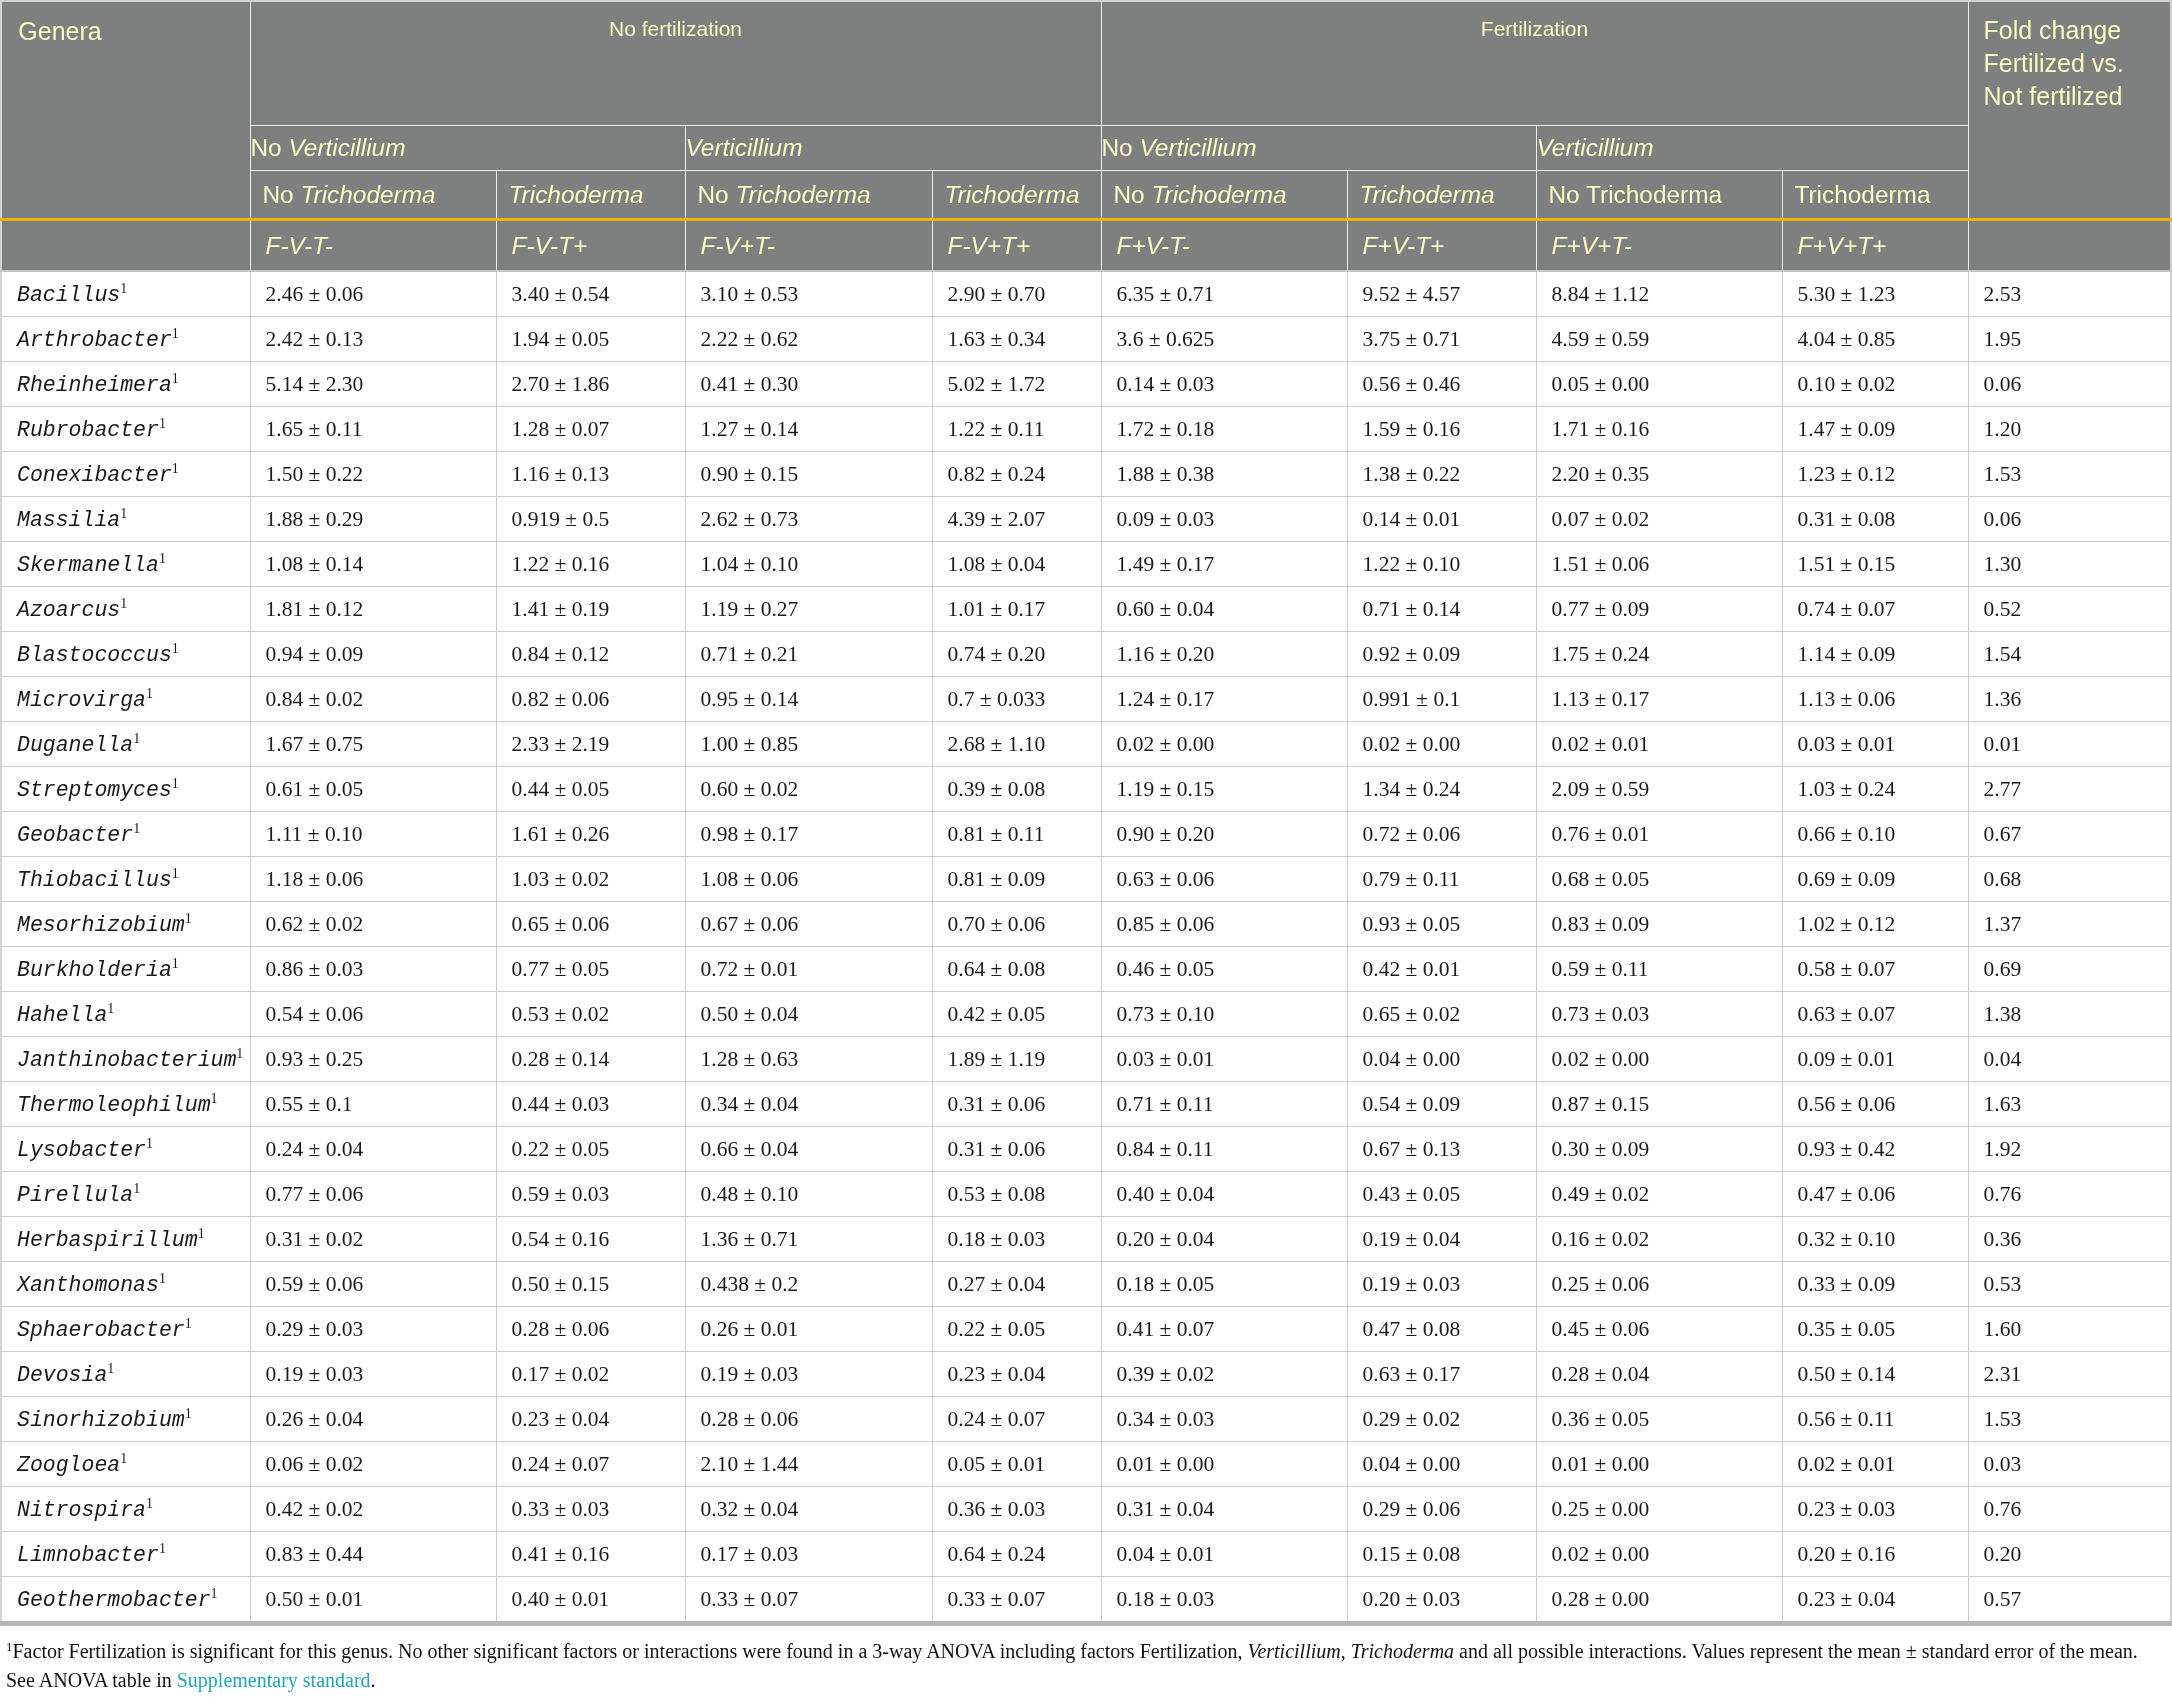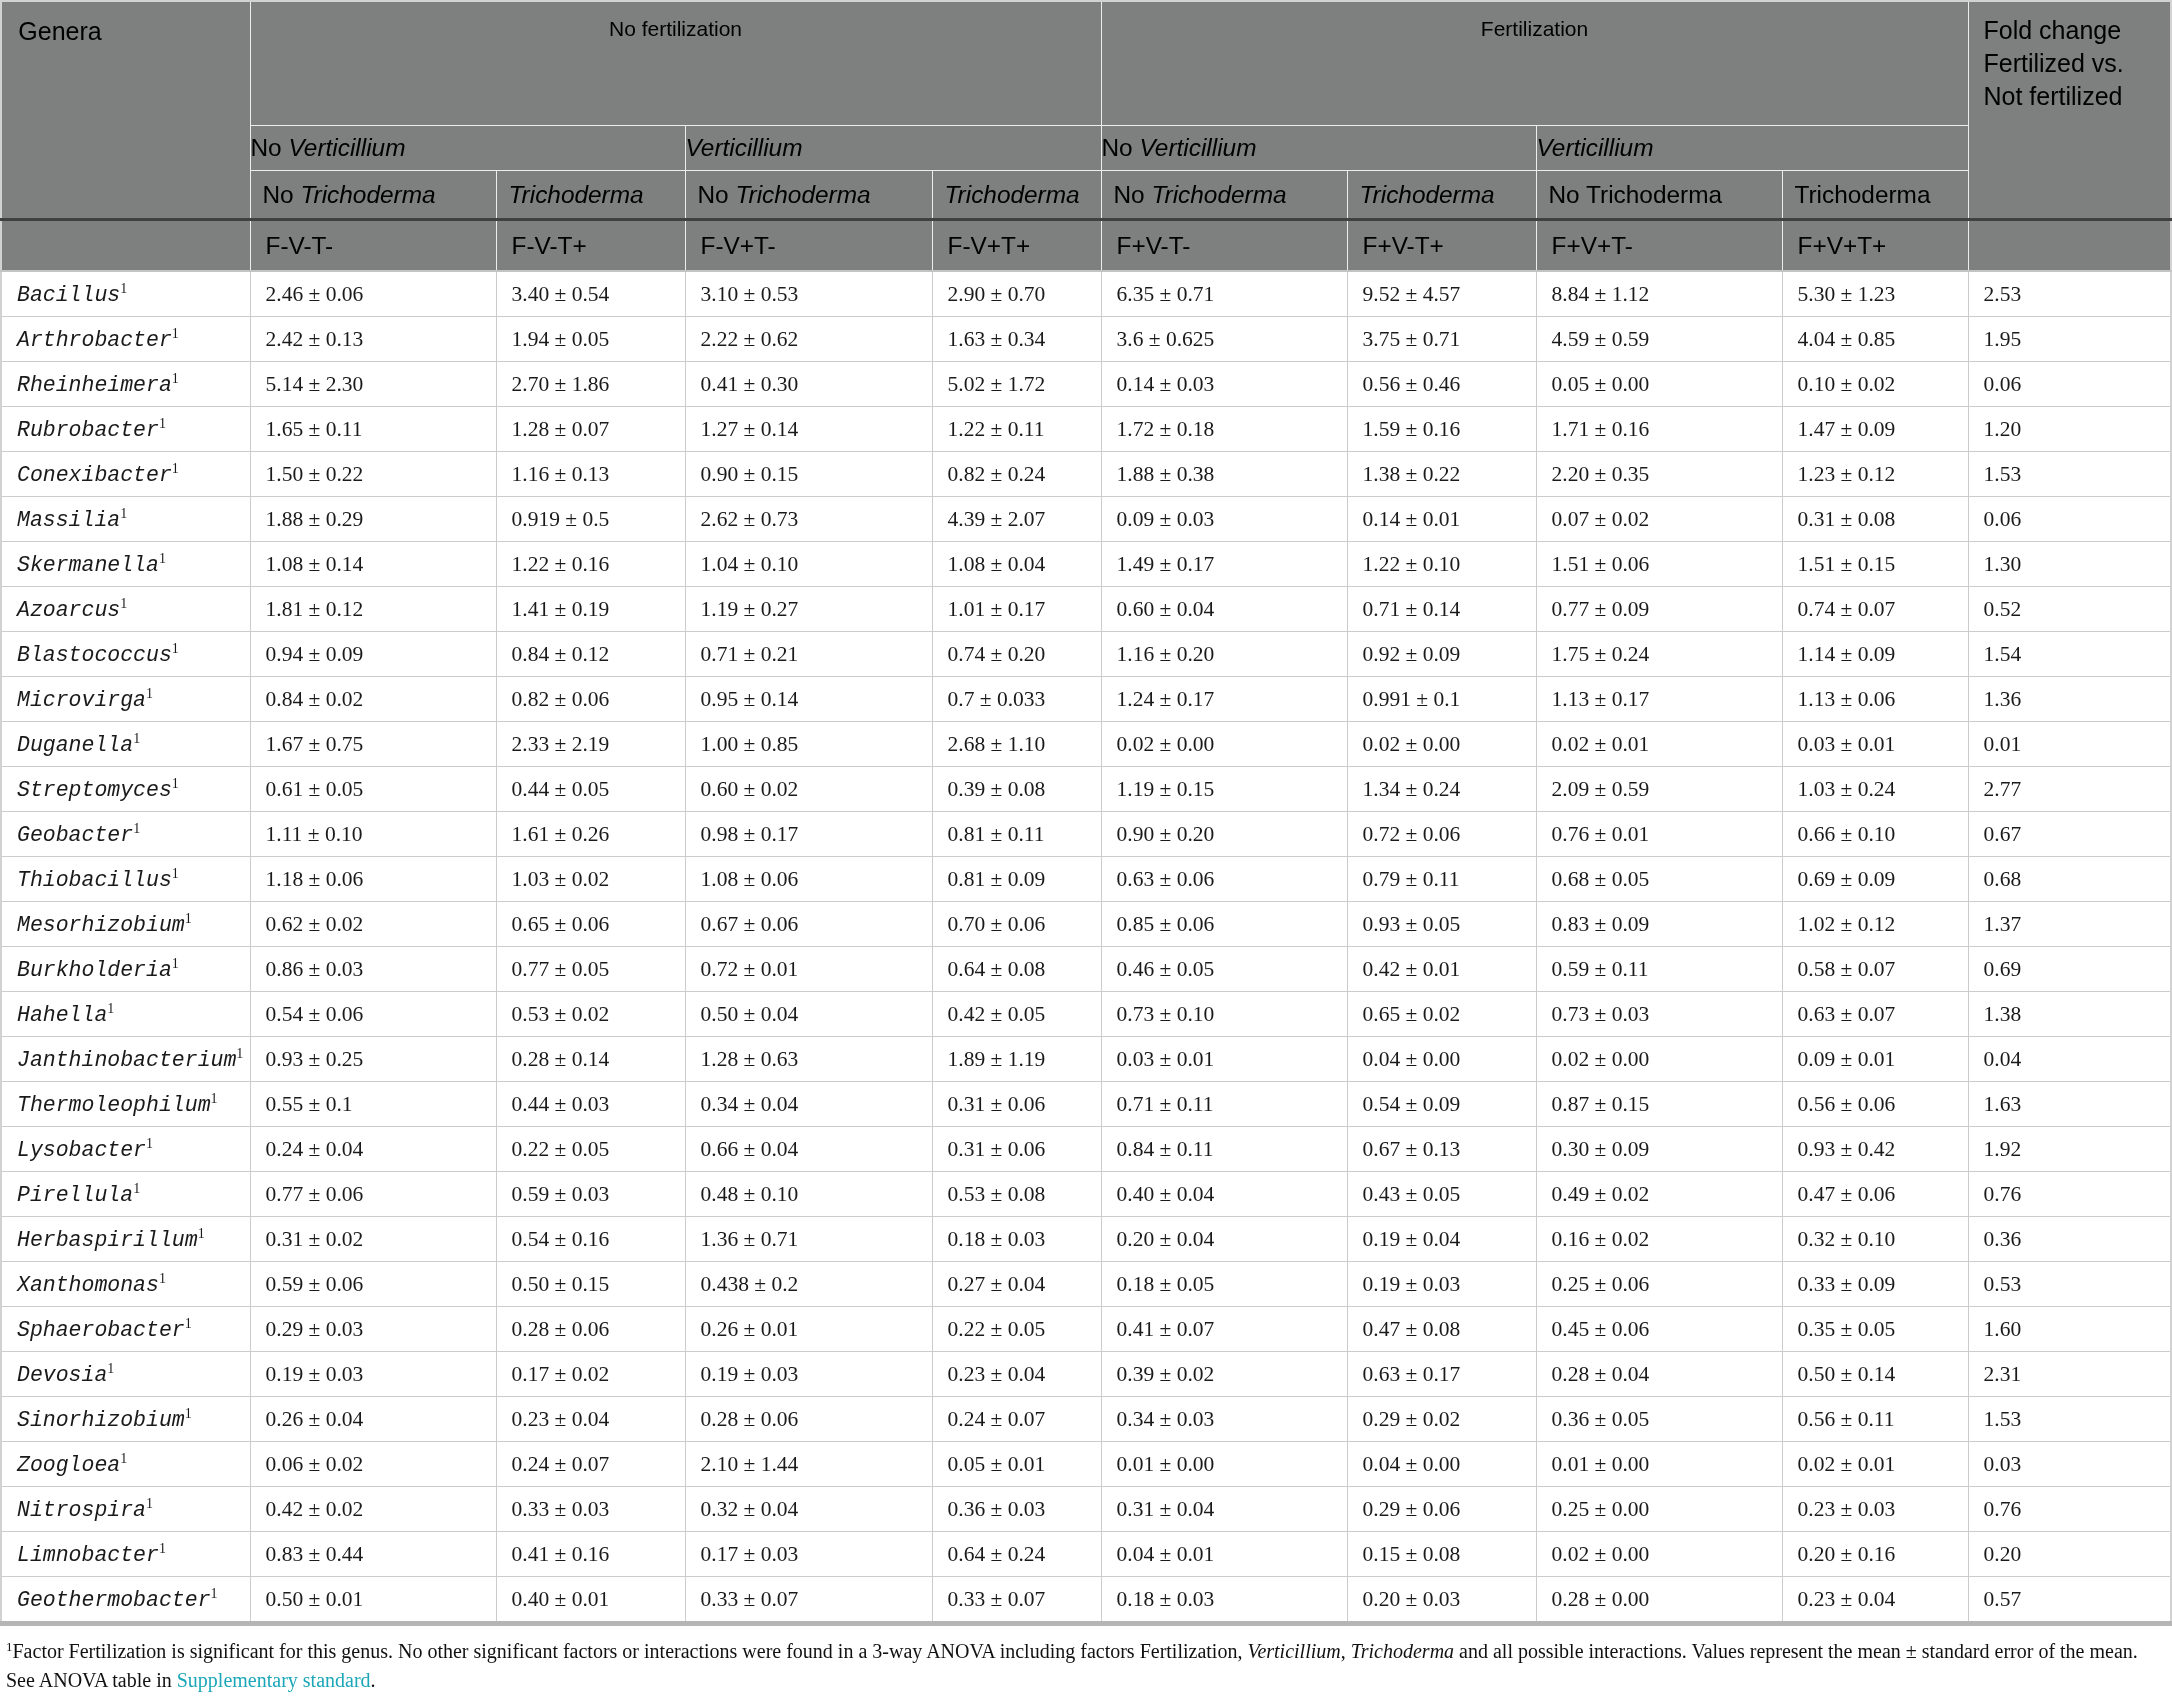--- a/index.html
+++ b/index.html
@@ -7,21 +7,21 @@
     width: 2172px; height: 1704px; overflow: hidden;
     font-family: "Liberation Serif", serif;
     -webkit-font-smoothing: antialiased;
   }
   table.main {
     width: 2172px; border-collapse: collapse; table-layout: fixed;
     border: 2.2px solid #d2d2d2; border-bottom: 5.2px solid #b5b5b5;
   }
   
   thead th, tr.code-row td {
-    background: #7e7f7f; color: #000000;
+    background: #7e7f7f; color: #fef9c3;
     font-family: "Liberation Sans", sans-serif;
     font-weight: normal; font-size: 24.4px;
     border: 1.5px solid #ededed;
     padding: 0;
   }
   th.genera-th {
     text-align: left; vertical-align: top;
     padding: 15px 0 0 16.3px; font-size: 25px;
   }
   th.group-th {
@@ -30,21 +30,21 @@
   }
   th.fold-th {
     text-align: left; vertical-align: top;
     padding: 12px 0 0 15px; font-size: 25px;
     white-space: pre-line; line-height: 33px;
   }
   th.vert-th { text-align: left; vertical-align: middle; height: 44px; }
   th.trich-th { text-align: left; vertical-align: middle; height: 47px; padding-left: 12px; }
   tr.code-row td {
     height: 49px; text-align: left; vertical-align: middle; padding-left: 15px;
-    border-top: 3px solid #404040; border-bottom: 2.2px solid #c4c4c4;
+    border-top: 3px solid #eab308; border-bottom: 2.2px solid #c4c4c4; font-style: italic;
   }
   
   tbody td {
     background: #ffffff; color: #1a1a1a;
     border: 1.5px solid #cccccc;
     font-family: "Liberation Serif", serif; font-size: 21.5px;
     height: 44px; vertical-align: middle;
     padding: 0 0 0 15px; text-align: left;
     white-space: nowrap; overflow: hidden;
   }

